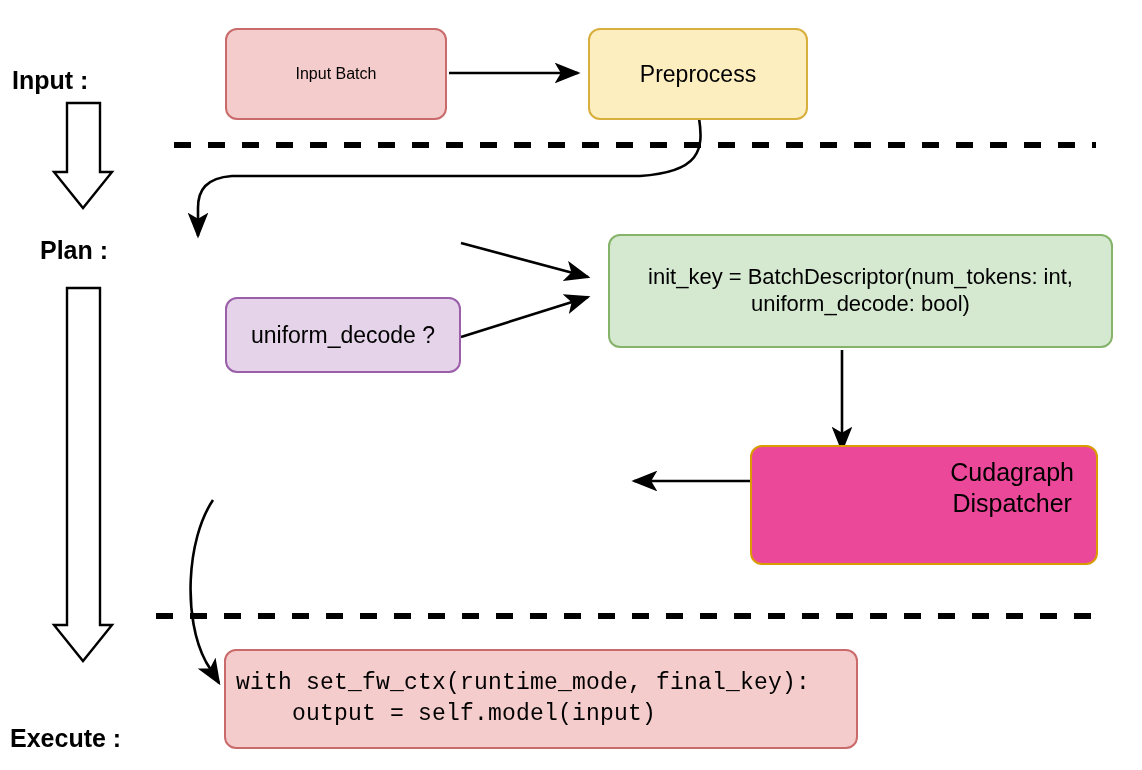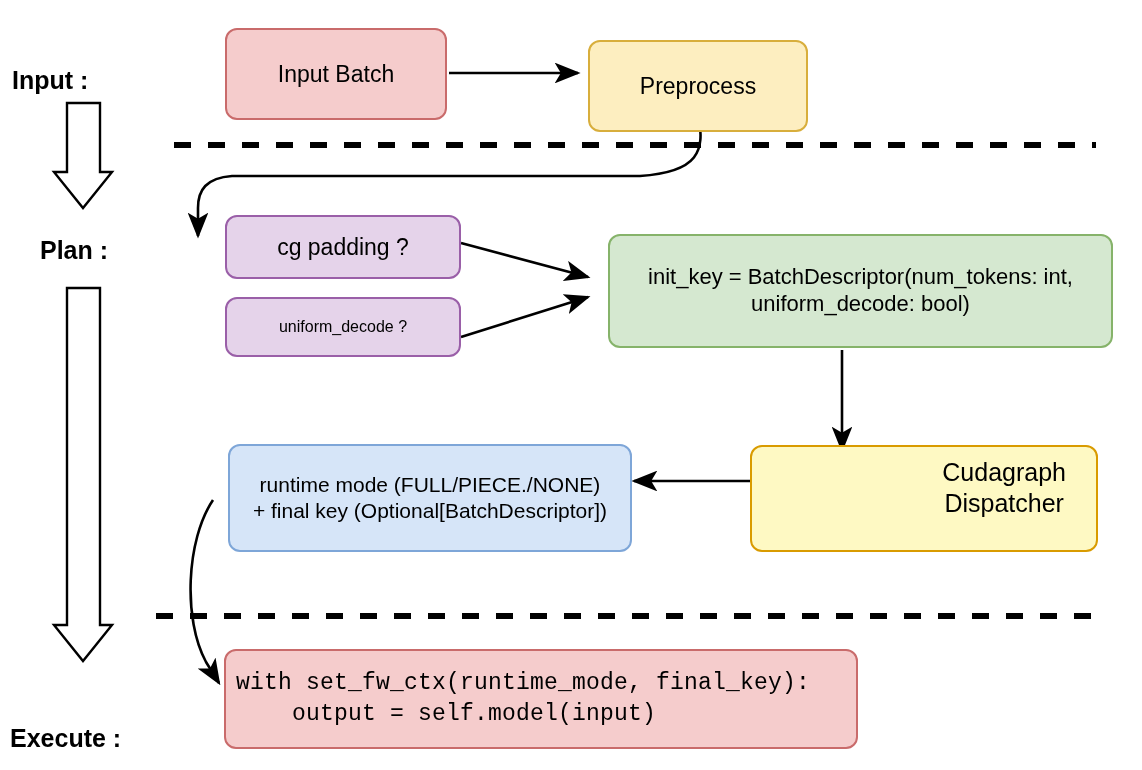--- a/index.html
+++ b/index.html
@@ -92,34 +92,31 @@
 
     <path d="M67,288 L100,288 L100,625 L112,625 L83,661 L54,625 L67,625 Z" fill="#ffffff" stroke="#000000" stroke-width="2.4" stroke-linejoin="miter"></path>
   </svg>
 
   <div class="stage-label" style="left:12px; top:44px;margin-top:22px;">Input :</div>
 
   <div class="stage-label" style="left:40px; top:236px;">Plan :</div>
 
   <div class="stage-label" style="left:10px; top:676px;margin-top:48px;">Execute :</div>
 
-  <div class="node" style="left:225px; top:28px; width:222px; height:92px; background:#f5cccc; border-color:#c96b6b; font-size:23px;">Input Batch</div>
+  <div class="node" style="left:225px; top:28px; width:222px; height:92px; background:#f5cccc; border-color:#c96b6b; font-size:16px;">Input Batch</div>
 
-  <div class="node" style="left:588px; top:40px; width:220px; height:92px; background:#fdeec0; border-color:#d8ae3c; font-size:23px;">Preprocess</div>
+  <div class="node" style="left:588px; top:28px; width:220px; height:92px; background:#fdeec0; border-color:#d8ae3c; font-size:23px;">Preprocess</div>
 
-  <div class="node" style="left:225px; top:215px; width:236px; height:64px; background:#e5d3ea; border-color:#9a5fa8; font-size:23px;">cg padding ?</div>
 
-  <div class="node" style="left:225px; top:297px; width:236px; height:60px; background:#e5d3ea; border-color:#9a5fa8; font-size:16px;">uniform_decode ?</div>
+  <div class="node" style="left:225px; top:297px; width:236px; height:76px; background:#e5d3ea; border-color:#9a5fa8; font-size:23px;">uniform_decode ?</div>
 
   <div class="node" style="left:608px; top:234px; width:505px; height:114px; background:#d5e8d0; border-color:#86b36a; font-size:22px; white-space:pre-line;">init_key = BatchDescriptor(num_tokens: int,
 uniform_decode: bool)</div>
 
-  <div class="node" style="left:750px; top:445px; width:348px; height:107px; background:#fef9c3; border-color:#d99b00; font-size:25px; white-space:pre-line; justify-content:flex-end; padding-right:30px; align-items:flex-start; padding-top:10px;">Cudagraph
+  <div class="node" style="left:750px; top:445px; width:348px; height:120px; background:#ec4899; border-color:#d99b00; font-size:25px; white-space:pre-line; justify-content:flex-end; padding-right:22px; align-items:flex-start; padding-top:10px;">Cudagraph
 Dispatcher</div>
 
 
-  <div class="node" style="left:228px; top:444px; width:404px; height:108px; background:#d6e5f8; border-color:#7ea6d8; font-size:21px; white-space:pre-line;">runtime mode (FULL/PIECE./NONE)
-+ final key (Optional[BatchDescriptor])</div>
 
   <div class="node code-node" style="left:224px; top:649px; width:634px; height:100px; background:#f5cccc; border-color:#c96b6b;">with set_fw_ctx(runtime_mode, final_key):
     output = self.model(input)</div>
 
 </div>
 
 </body></html>

